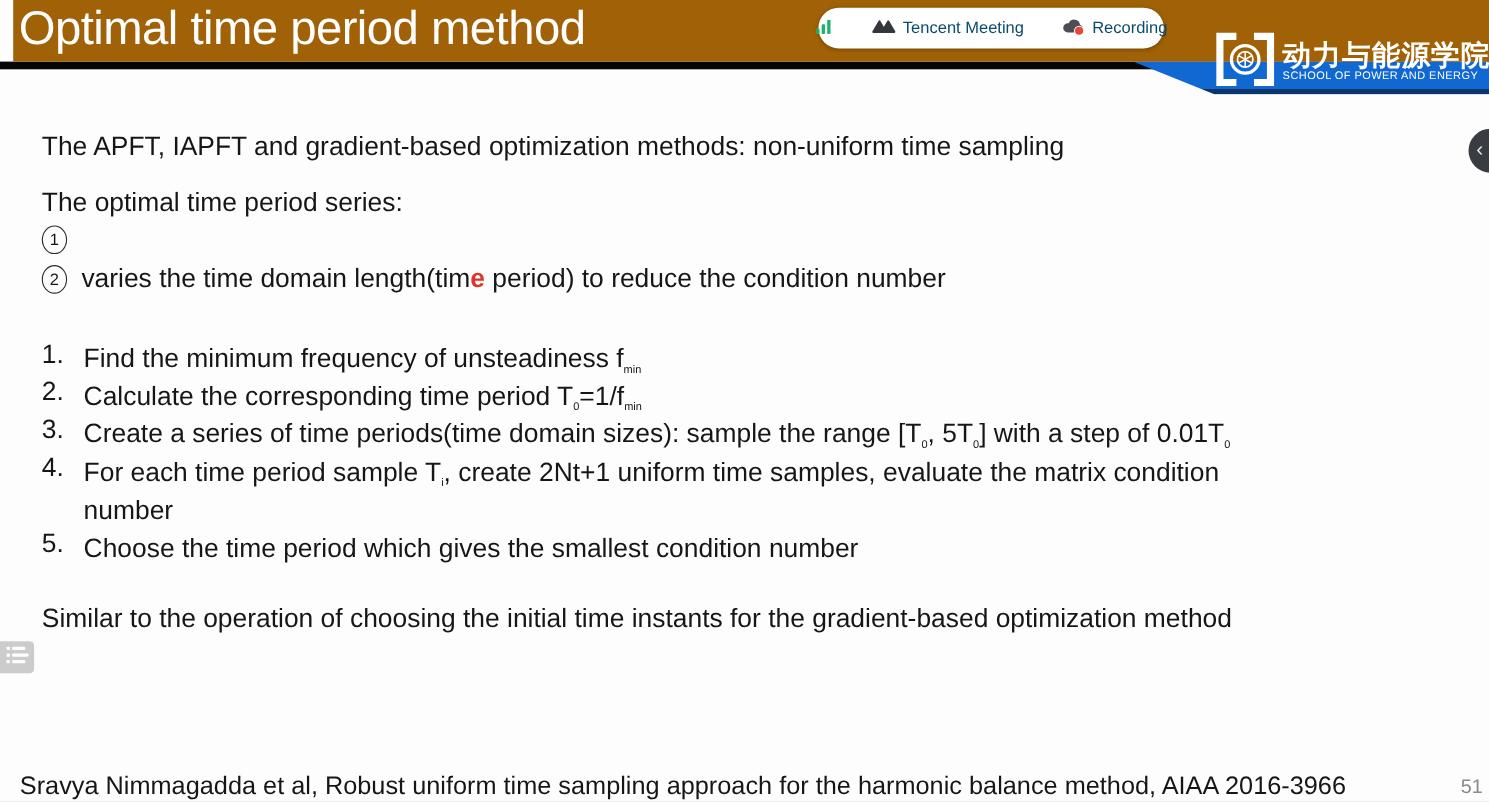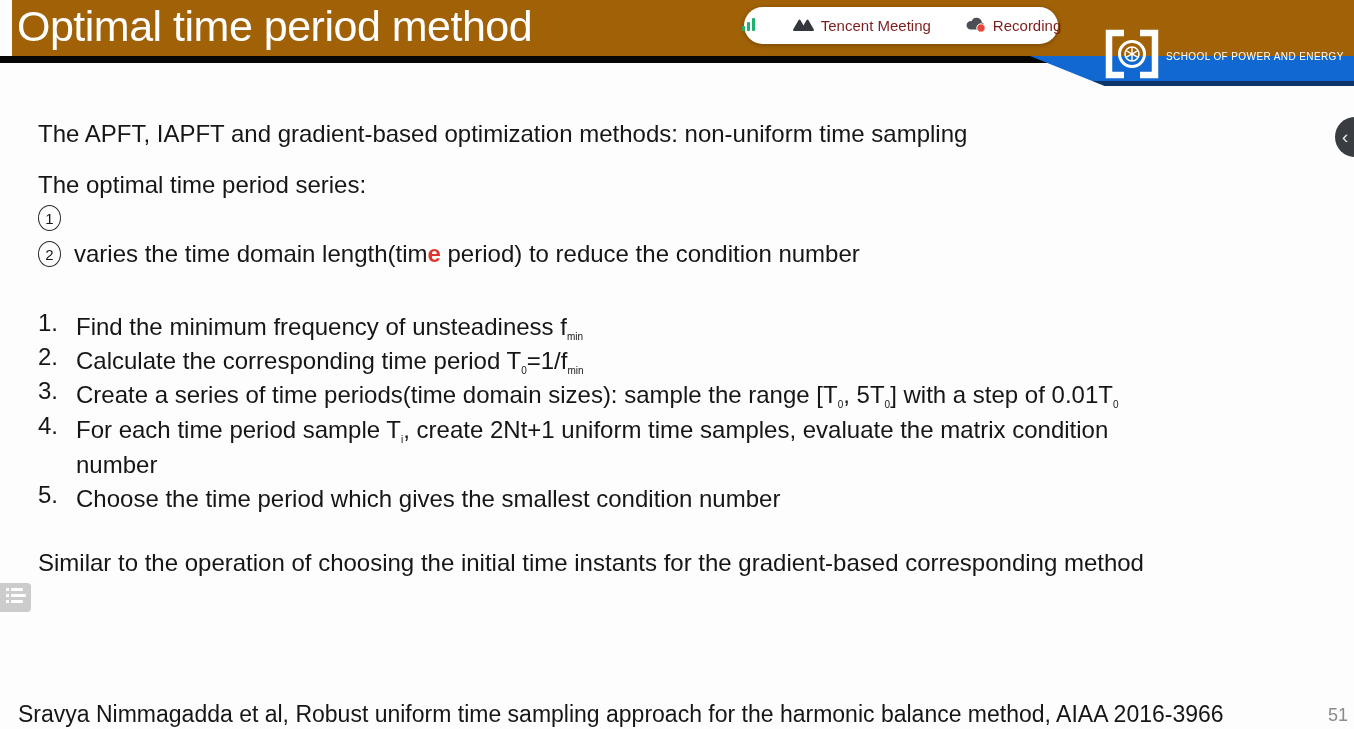--- a/index.html
+++ b/index.html
@@ -35,21 +35,21 @@
   }
   .school-text { display:flex; flex-direction:column; line-height:1; }
   .school-cn { font-size:26px; font-weight:700; letter-spacing:1px; white-space:nowrap; }
   .school-en { font-size:10px; font-weight:400; letter-spacing:0.4px; margin-top:2px; white-space:nowrap; }
   
   .meeting-pill {
     position:absolute; left:744px; top:7px; width:314px; height:37px;
     background:#ffffff; border-radius:19px; z-index:5;
     box-shadow:0 1px 5px rgba(0,0,0,0.30);
     display:flex; align-items:center; justify-content:center; gap:17px;
-    font-size:15px; color:#7f1d1d;
+    font-size:15px; color:#0c4a6e;
   }
   .pill-divider { width:1px; height:16px; background:#d9d9d9; }
   .pill-label { white-space:nowrap; }
   .pill-group { display:flex; align-items:center; gap:6px; }
   
   .line { position:absolute; font-size:24px; color:#161616; white-space:nowrap; }
   .circled-row { display:flex; align-items:center; }
   .circle-num {
     display:inline-flex; align-items:center; justify-content:center;
     width:23px; height:26px; border:1.6px solid #2a2a2a; border-radius:50%;
@@ -97,20 +97,21 @@
           <circle cx="28" cy="25" r="7" stroke-width="1.6"></circle>
           <g stroke-width="1.4">
             <line x1="28" y1="18.5" x2="28" y2="31.5"></line>
             <line x1="22.4" y1="21.8" x2="33.6" y2="28.2"></line>
             <line x1="22.4" y1="28.2" x2="33.6" y2="21.8"></line>
           </g>
         </g>
       </svg>
     </span>
     <span class="school-text">
+      <span class="school-cn">动力与能源学院</span>
       <span class="school-en">SCHOOL OF POWER AND ENERGY</span>
     </span>
   </div>
 
   <div class="meeting-pill">
     <span>
       <svg width="17" height="16" viewBox="0 0 17 16">
         <g fill="#1db26b">
           <rect x="1" y="10" width="3" height="5" rx="1"></rect>
           <rect x="6" y="6" width="3" height="9" rx="1"></rect>
@@ -173,21 +174,21 @@
   <div class="step" style="left:38px; top:412px;">
     <span class="num">4.</span>
     <span class="body"><span>For each time period sample T</span><sub>i</sub><span>, create 2Nt+1 uniform time samples, evaluate the matrix condition</span><br><span>number</span></span>
   </div>
 
   <div class="step" style="left:38px; top:481px;">
     <span class="num">5.</span>
     <span class="body">Choose the time period which gives the smallest condition number</span>
   </div>
 
-  <div class="line" style="left:38px; top:549px;">Similar to the operation of choosing the initial time instants for the gradient-based corresponding method</div>
+  <div class="line" style="left:38px; top:549px;">Similar to the operation of choosing the initial time instants for the gradient-based optimization method</div>
 
   <div class="citation">Sravya Nimmagadda et al, Robust uniform time sampling approach for the harmonic balance method, AIAA 2016-3966</div>
   <div class="page-num">51</div>
 
   <div class="annot-handle">
     <span>
       <svg width="22" height="19" viewBox="0 0 22 19">
         <g fill="#ffffff">
           <rect x="1" y="2" width="3" height="3" rx="0.5"></rect>
           <rect x="6" y="2" width="12" height="3" rx="1"></rect>

